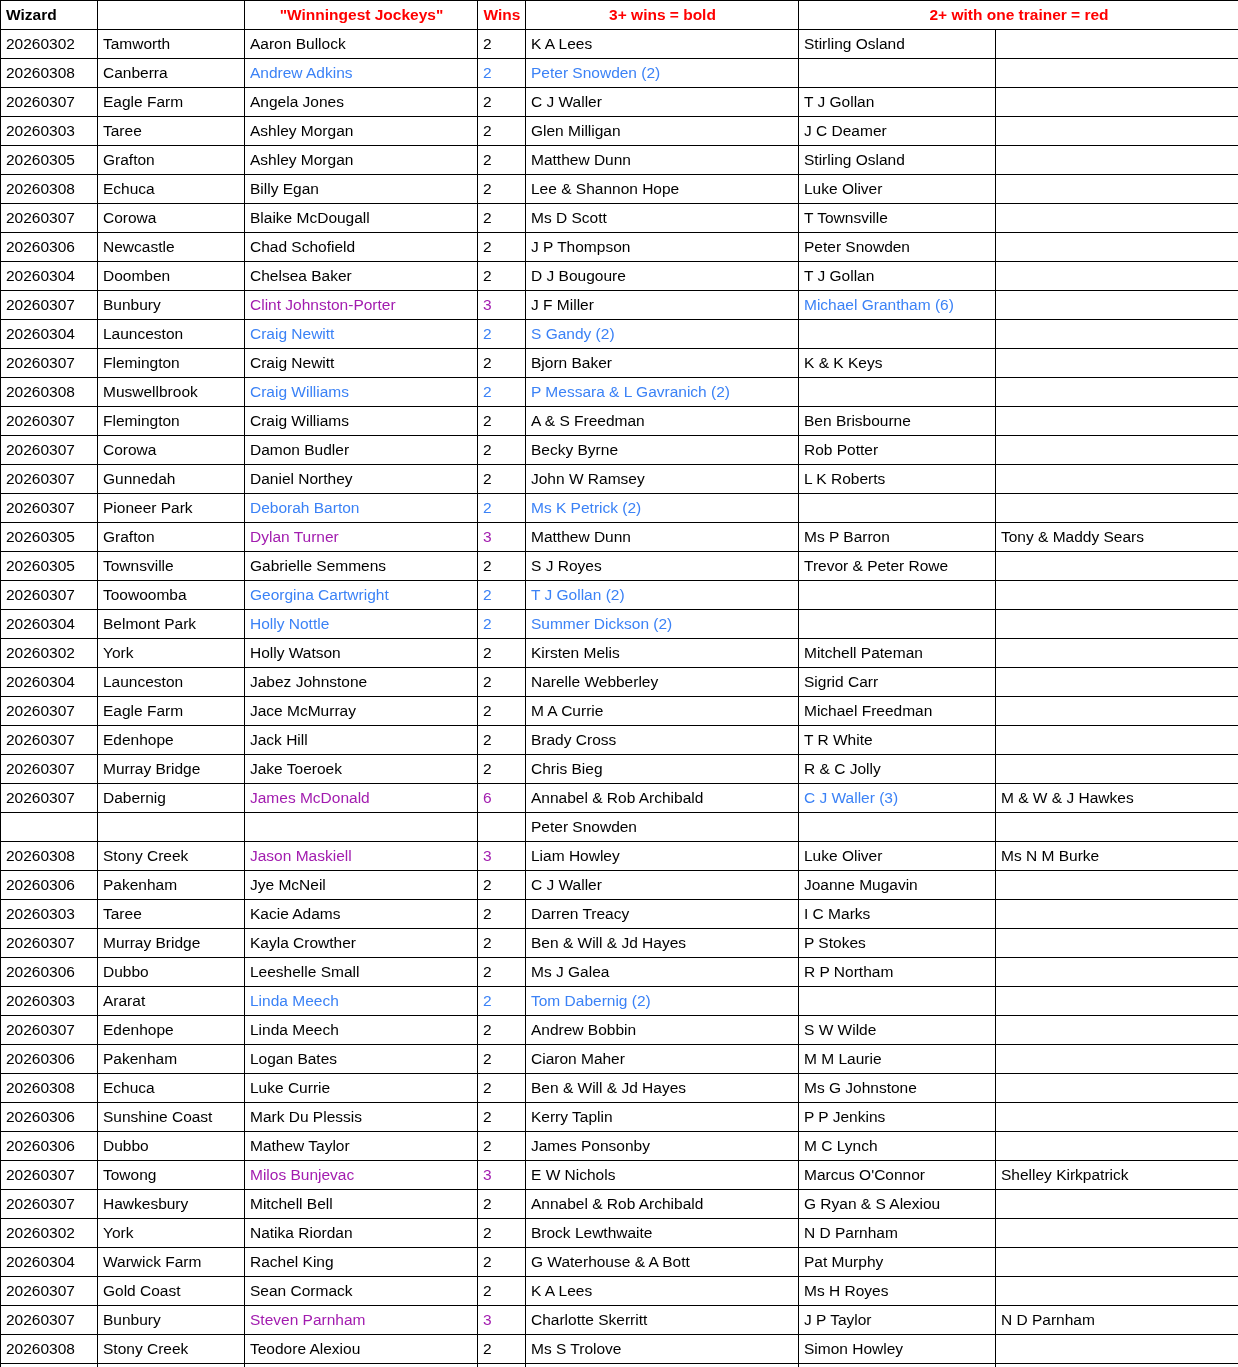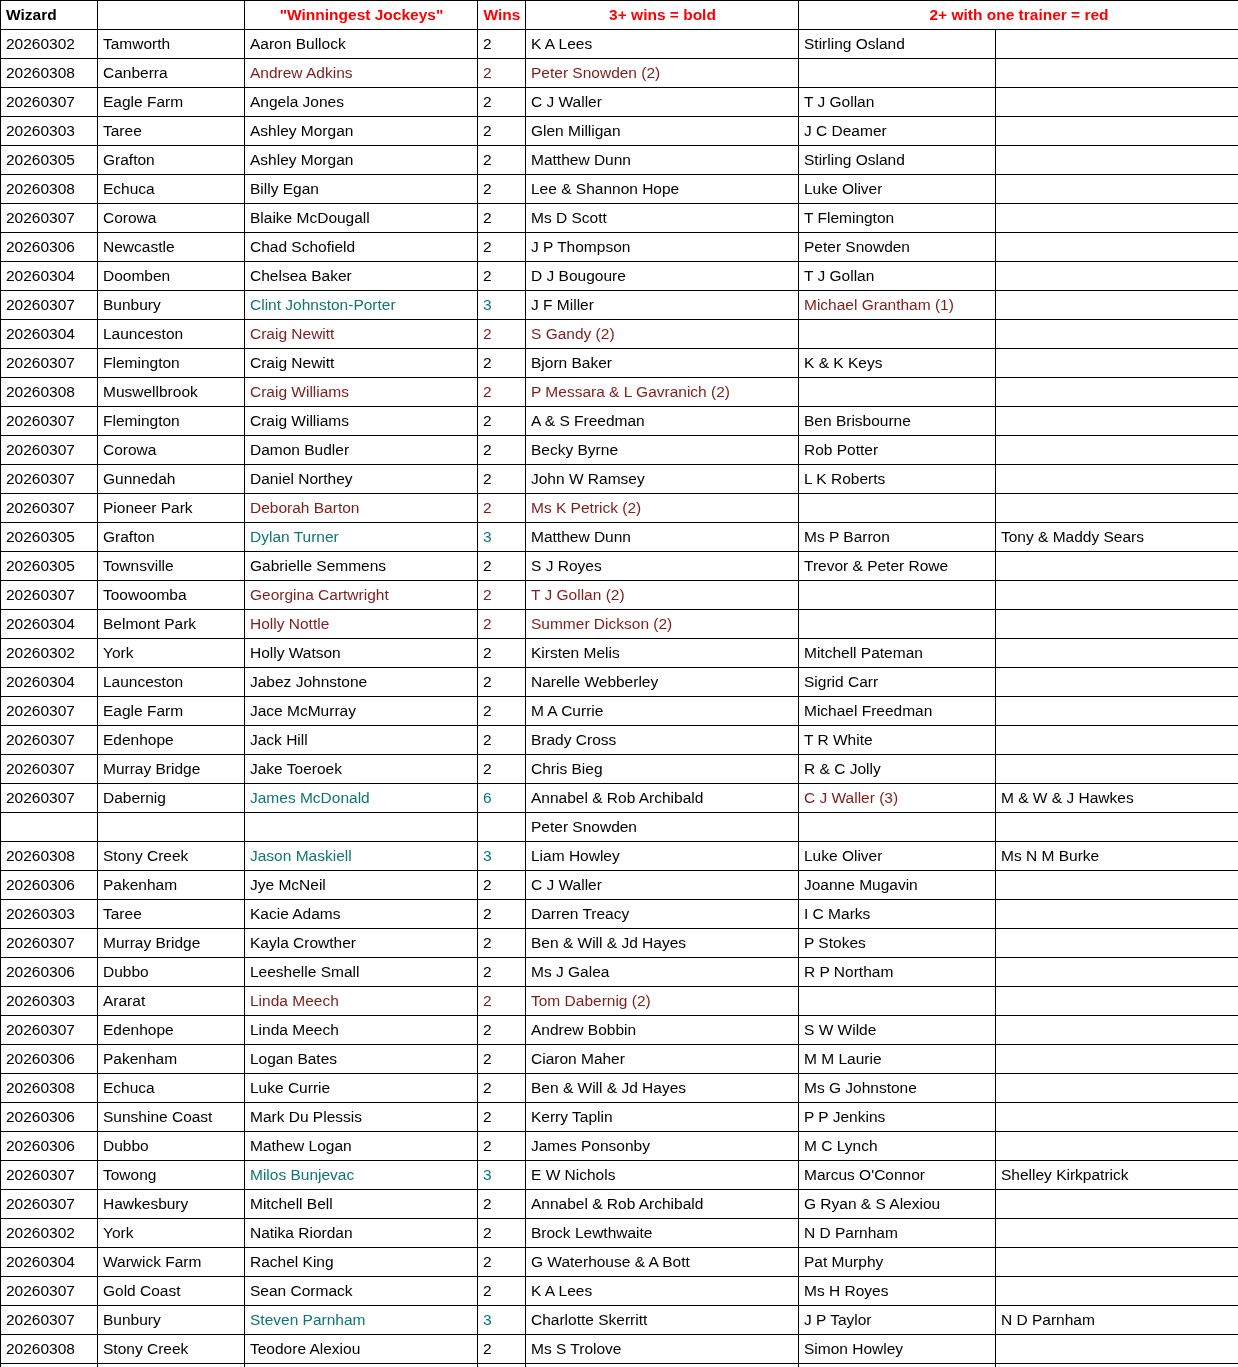--- a/index.html
+++ b/index.html
@@ -55,22 +55,22 @@
     border-radius: 7px;
   }
   tr.header td.hdr-blank {
     color: #000000;
   }
 
   
   td.date { text-align: left; }
   td.wins { text-align: center; }
 
-  .red { color: #7f1d1d; }
-  .boldred { color: #0f766e; font-weight: bold; }
+  .red { color: #3b82f6; }
+  .boldred { color: #a21caf; font-weight: bold; }
 </style>
 </head>
 <body>
 
 <div id="sheet">
   <table class="grid">
     <colgroup>
       <col class="c-date">
       <col class="c-track">
       <col class="c-jockey">
@@ -141,21 +141,21 @@
           <td class="">Lee &amp; Shannon Hope</td>
           <td class="">Luke Oliver</td>
           <td class=""></td>
         </tr>
         <tr>
           <td class="date">20260307</td>
           <td class="">Corowa</td>
           <td class="">Blaike McDougall</td>
           <td class="wins">2</td>
           <td class="">Ms D Scott</td>
-          <td class="">T Flemington</td>
+          <td class="">T Townsville</td>
           <td class=""></td>
         </tr>
         <tr>
           <td class="date">20260306</td>
           <td class="">Newcastle</td>
           <td class="">Chad Schofield</td>
           <td class="wins">2</td>
           <td class="">J P Thompson</td>
           <td class="">Peter Snowden</td>
           <td class=""></td>
@@ -168,21 +168,21 @@
           <td class="">D J Bougoure</td>
           <td class="">T J Gollan</td>
           <td class=""></td>
         </tr>
         <tr>
           <td class="date">20260307</td>
           <td class="">Bunbury</td>
           <td class="boldred">Clint Johnston-Porter</td>
           <td class="wins boldred">3</td>
           <td class="">J F Miller</td>
-          <td class="red">Michael Grantham (1)</td>
+          <td class="red">Michael Grantham (6)</td>
           <td class=""></td>
         </tr>
         <tr>
           <td class="date">20260304</td>
           <td class="">Launceston</td>
           <td class="red">Craig Newitt</td>
           <td class="wins red">2</td>
           <td class="red">S Gandy (2)</td>
           <td class=""></td>
           <td class=""></td>
@@ -426,21 +426,21 @@
           <td class="">Sunshine Coast</td>
           <td class="">Mark Du Plessis</td>
           <td class="wins">2</td>
           <td class="">Kerry Taplin</td>
           <td class="">P P Jenkins</td>
           <td class=""></td>
         </tr>
         <tr>
           <td class="date">20260306</td>
           <td class="">Dubbo</td>
-          <td class="">Mathew Logan</td>
+          <td class="">Mathew Taylor</td>
           <td class="wins">2</td>
           <td class="">James Ponsonby</td>
           <td class="">M C Lynch</td>
           <td class=""></td>
         </tr>
         <tr>
           <td class="date">20260307</td>
           <td class="">Towong</td>
           <td class="boldred">Milos Bunjevac</td>
           <td class="wins boldred">3</td>

